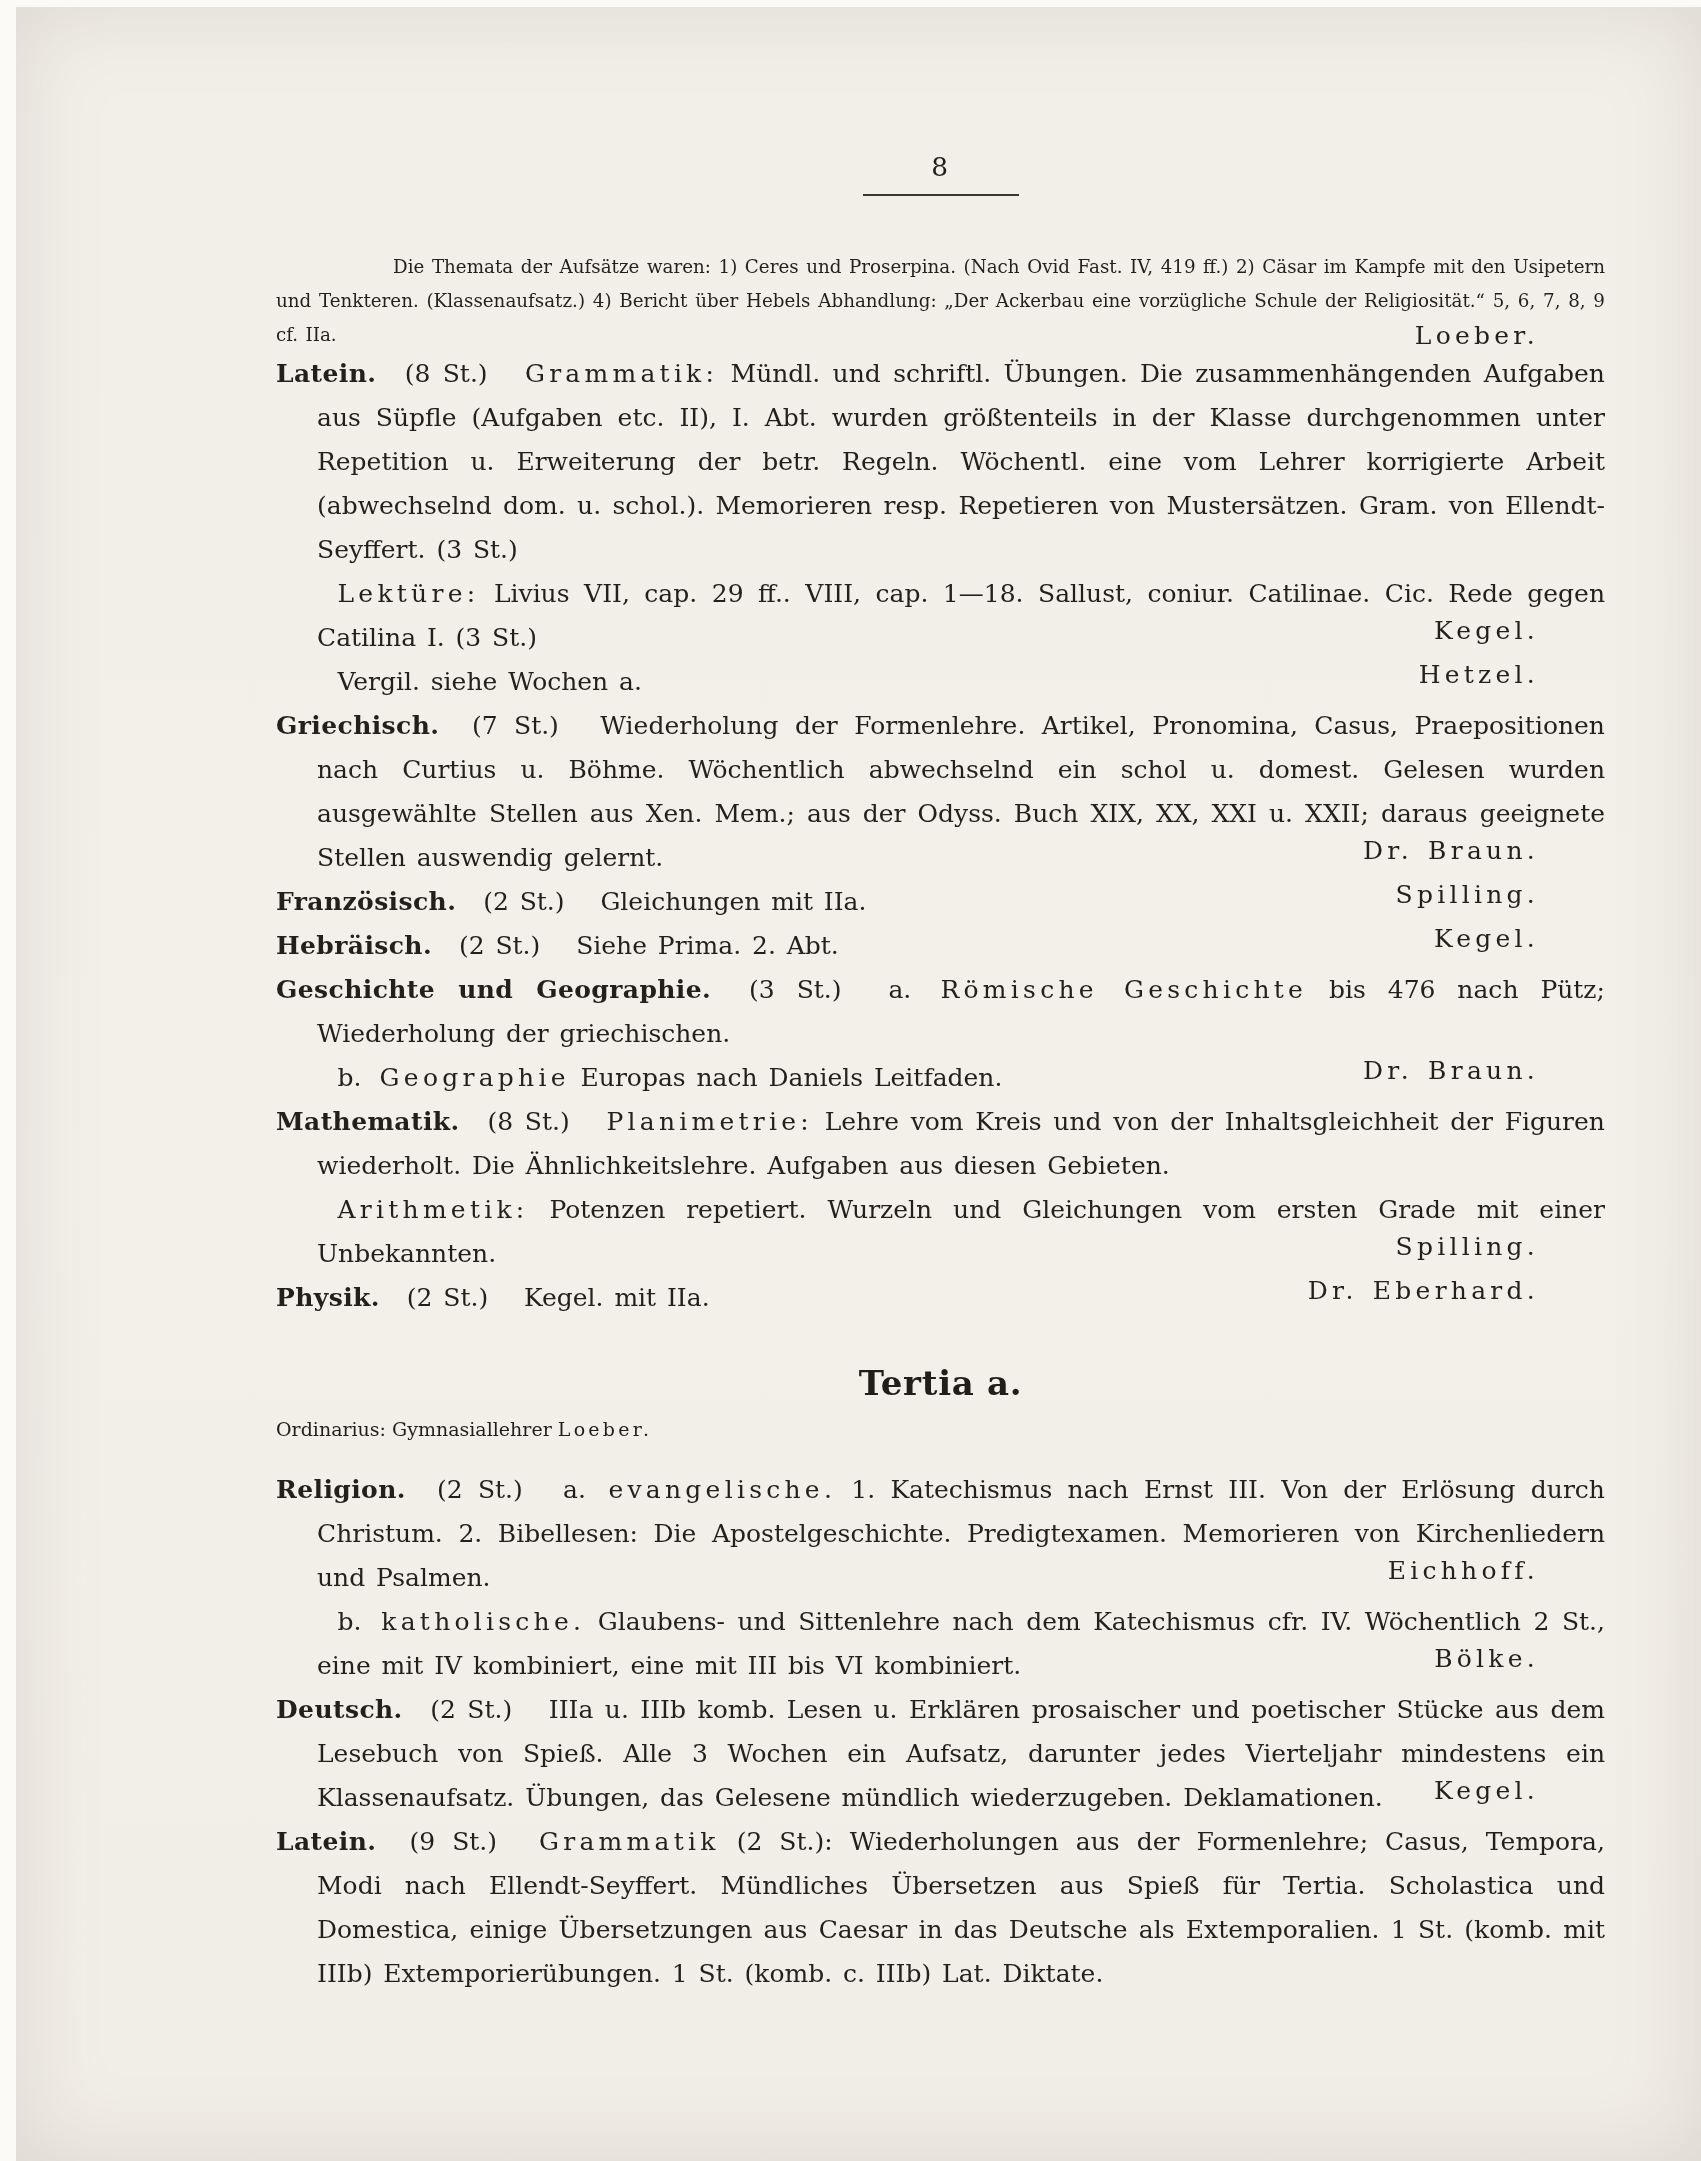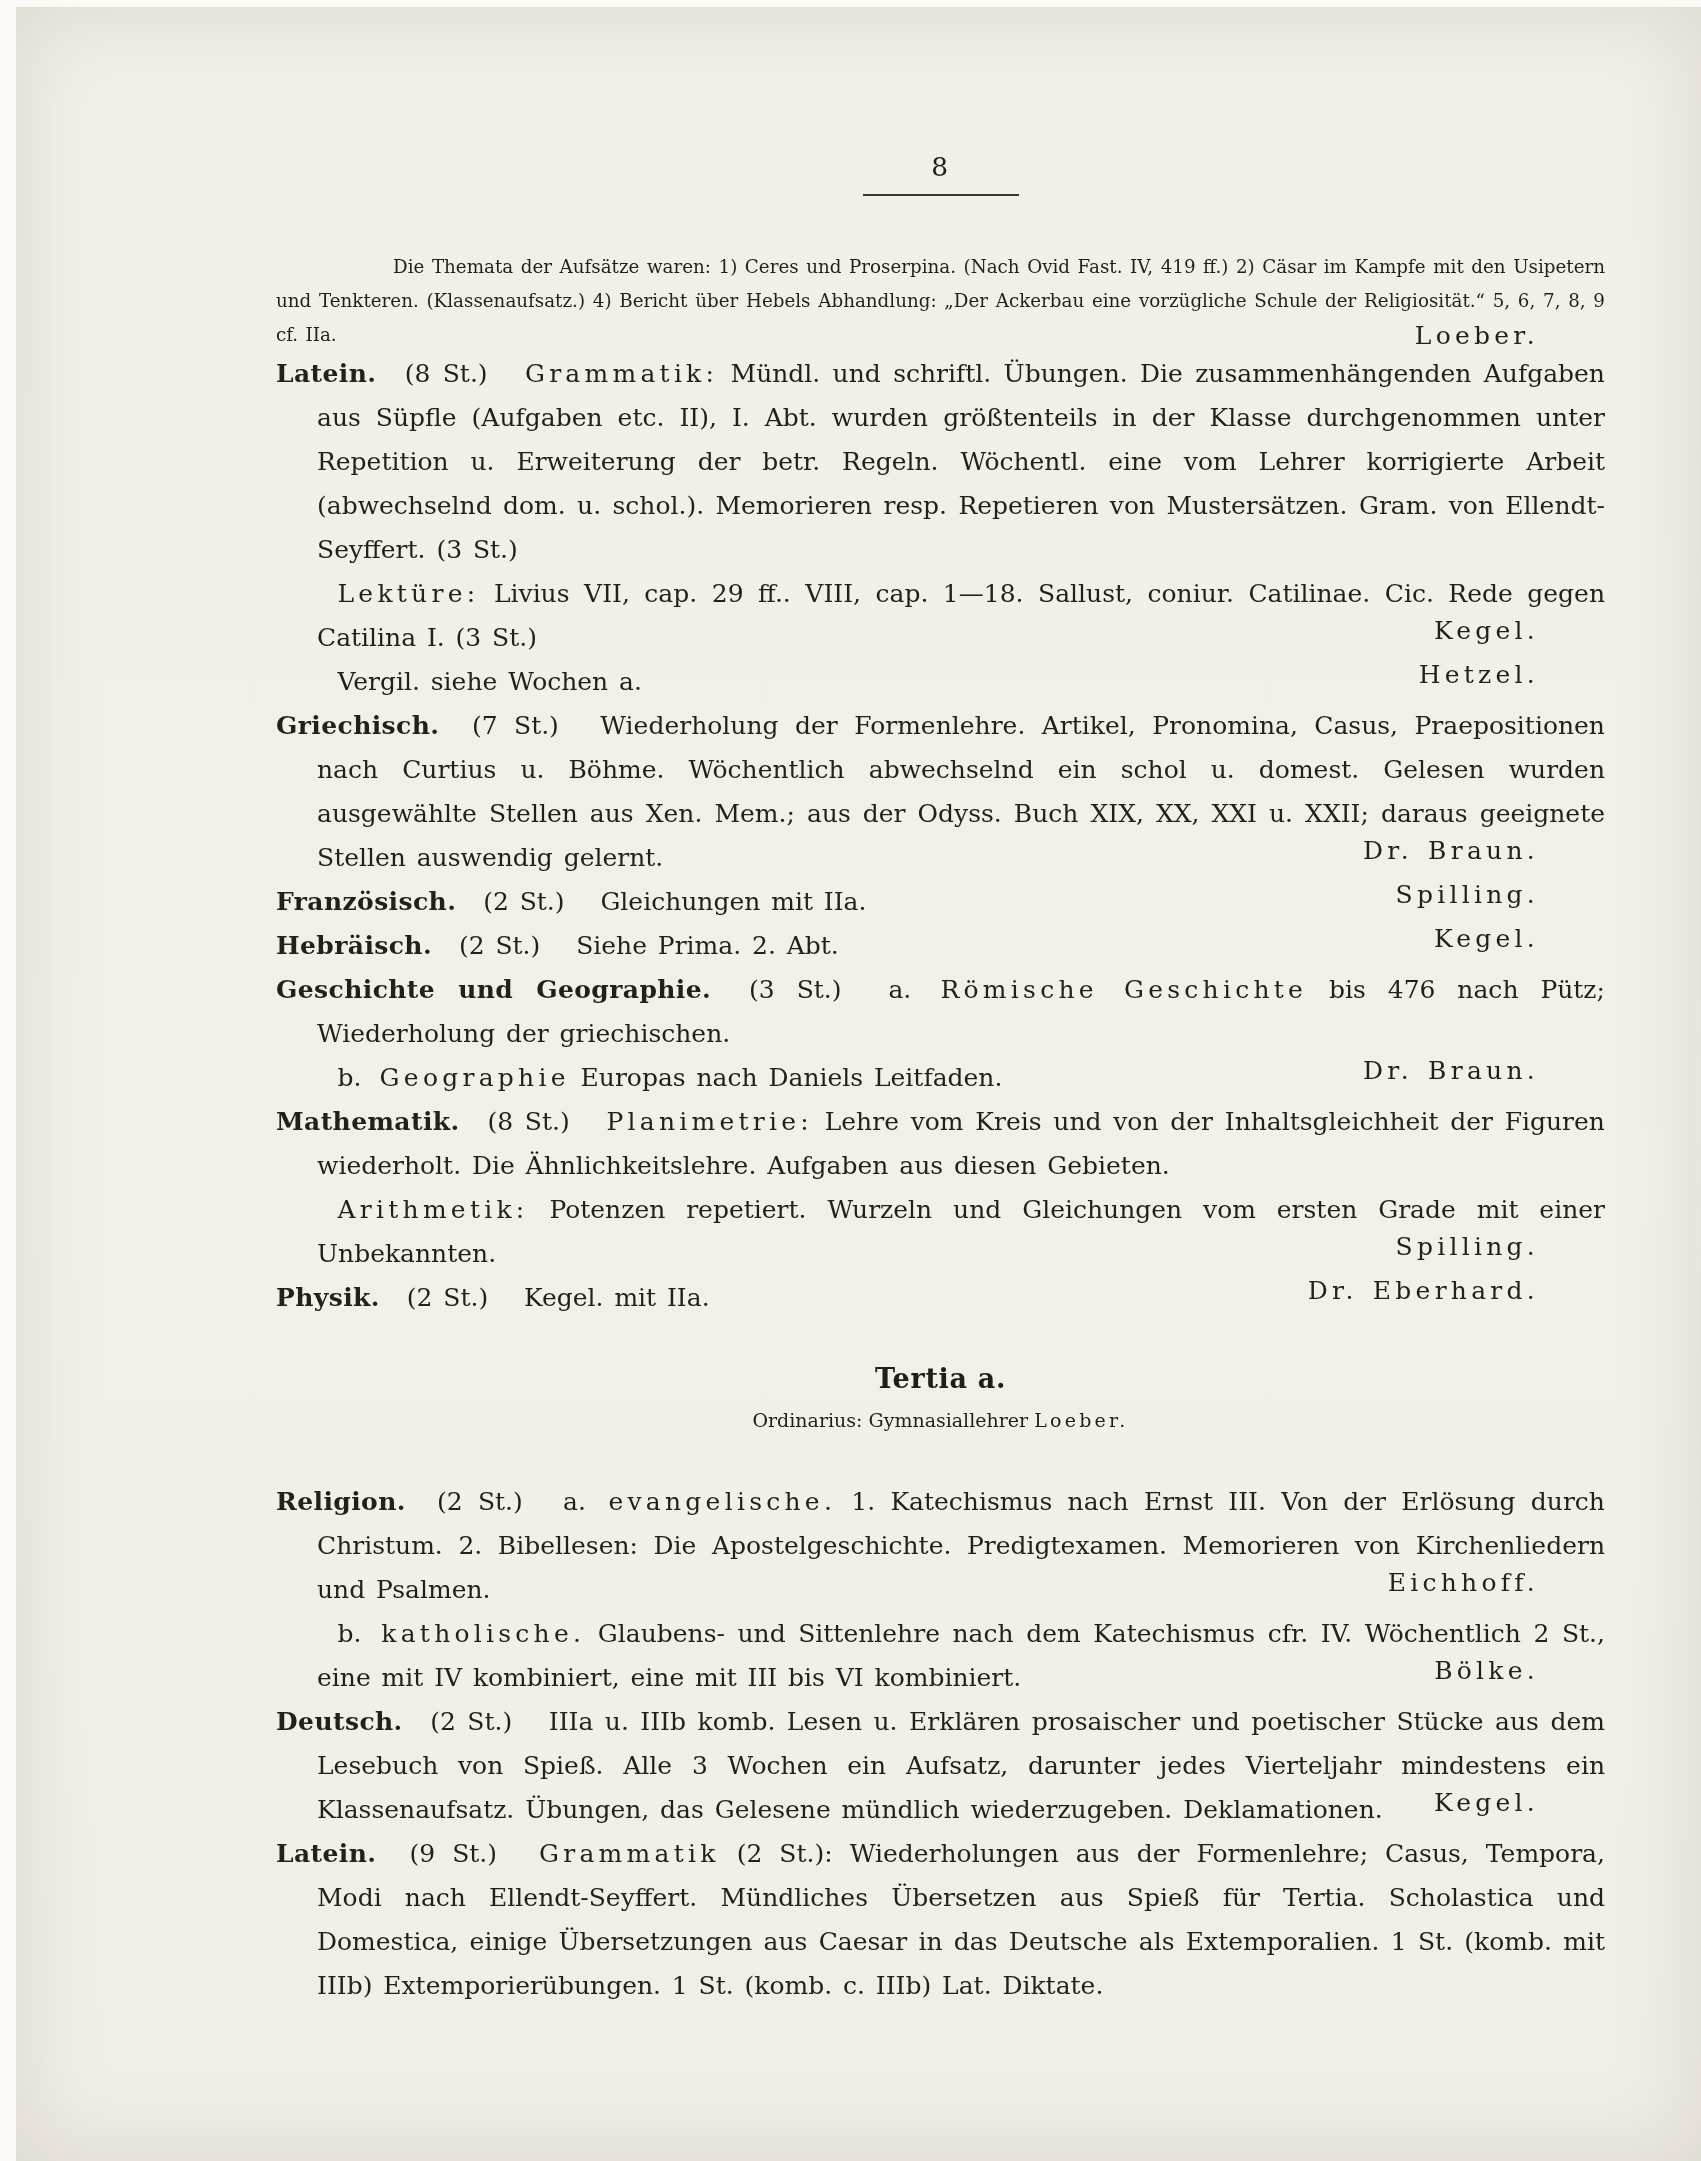--- a/index.html
+++ b/index.html
@@ -47,28 +47,28 @@
   .teacher {
     position: absolute; right: 66px; bottom: 17px;
     font-size: 25px; line-height: 1;
     letter-spacing: 0.17em;
     text-indent: 0;
     white-space: nowrap;
   }
   .note .teacher { bottom: 4.4px; }
 
   .heading {
-    font-size: 27px; font-weight: bold;
+    font-size: 34px; font-weight: bold;
     text-align: center;
     margin: 43px 0 14.7px 0;
     letter-spacing: 0.7px;
   }
   .ordinarius {
-    font-size: 19px; text-align: center;
-    margin-bottom: 49px;
+    font-size: 19px; 
+    margin-bottom: 28px;
   }
   .ordinarius .sp { letter-spacing: 0.17em; }
 </style>
 </head>
 <body>
 
 <div class="page">
   <div class="content">
 
     <div class="pagehead">

